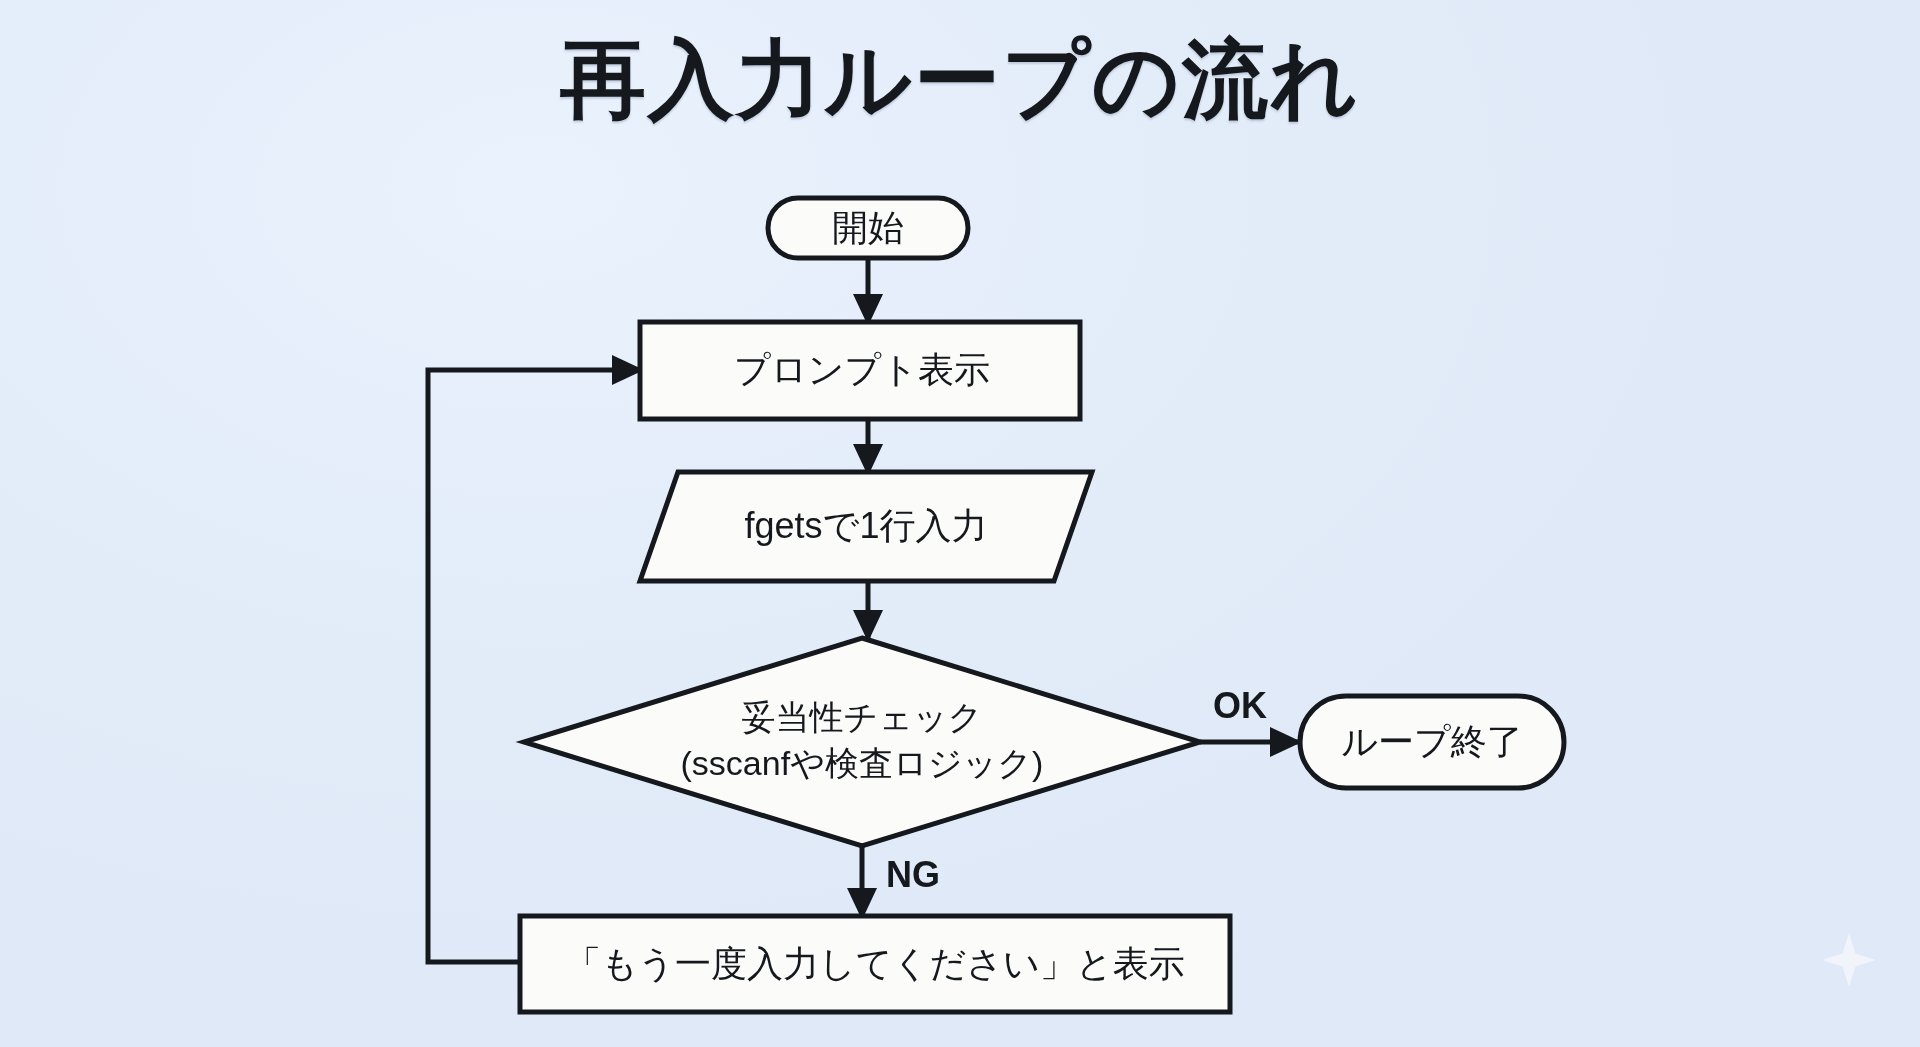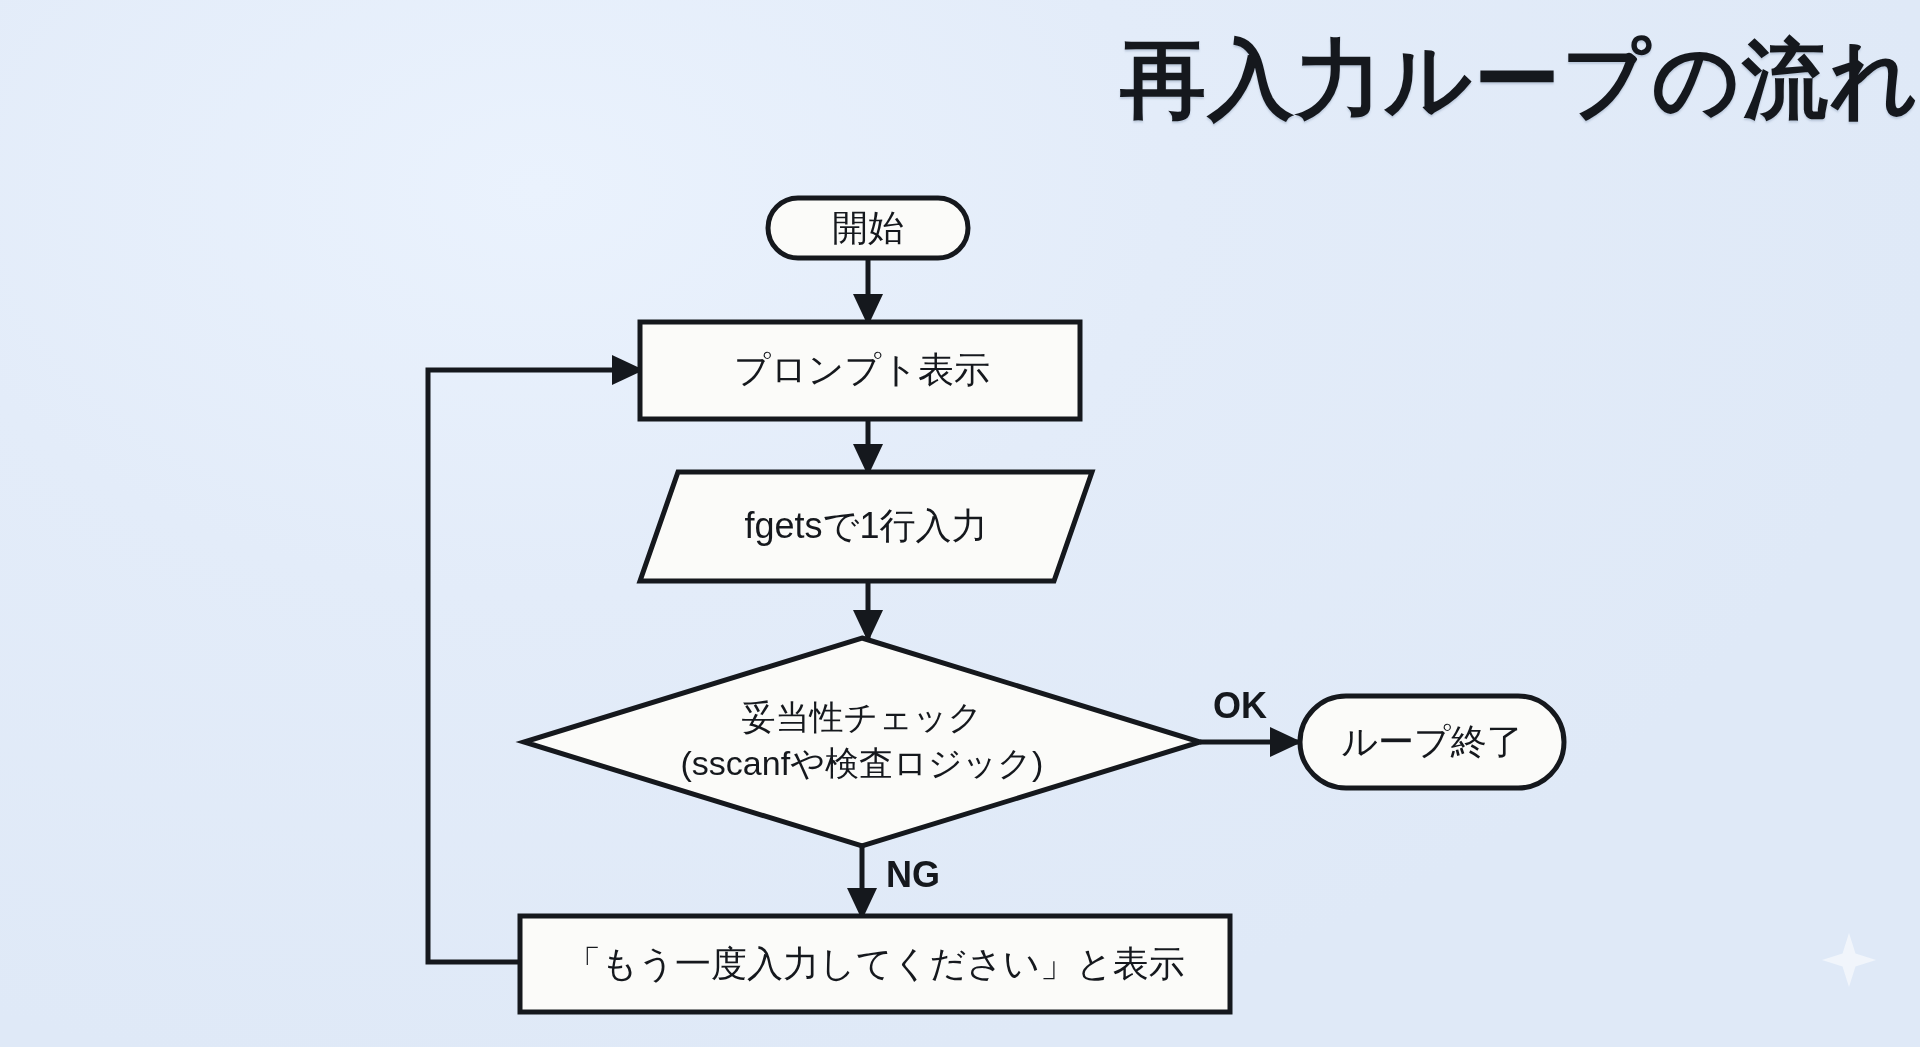--- a/index.html
+++ b/index.html
@@ -32,21 +32,21 @@
     background: rgba(255,255,255,0.55);
     clip-path: polygon(50% 0%, 62% 38%, 100% 50%, 62% 62%, 50% 100%, 38% 62%, 0% 50%, 38% 38%);
     filter: blur(0.6px);
     pointer-events: none;
   }
   .page-title {
     position: absolute;
     left: 0;
     top: 22px;
     width: 1920px;
-    text-align: right;
+    text-align: center;
     font-size: 86px;
     font-weight: 700;
     letter-spacing: 2px;
     color: #15181d;
     text-shadow: 0 2px 2px rgba(120,140,170,0.35);
     white-space: nowrap;
   }
   svg.flow {
     position: absolute;
     left: 0;

